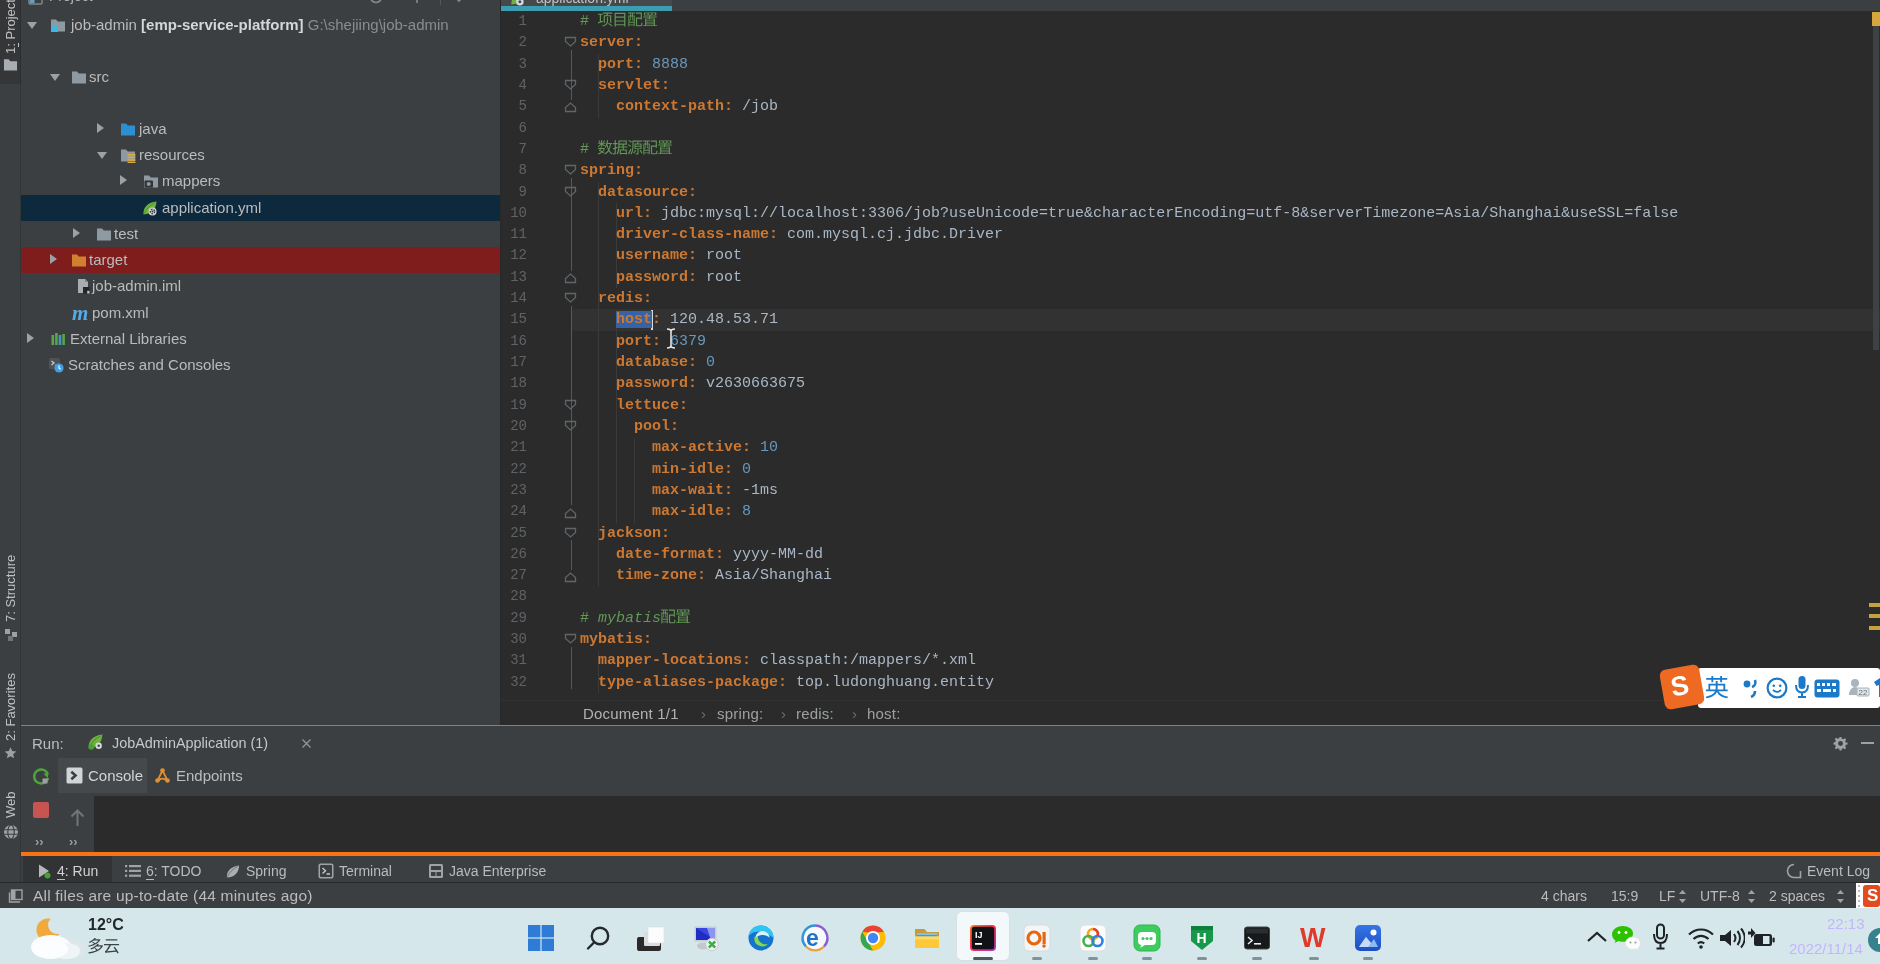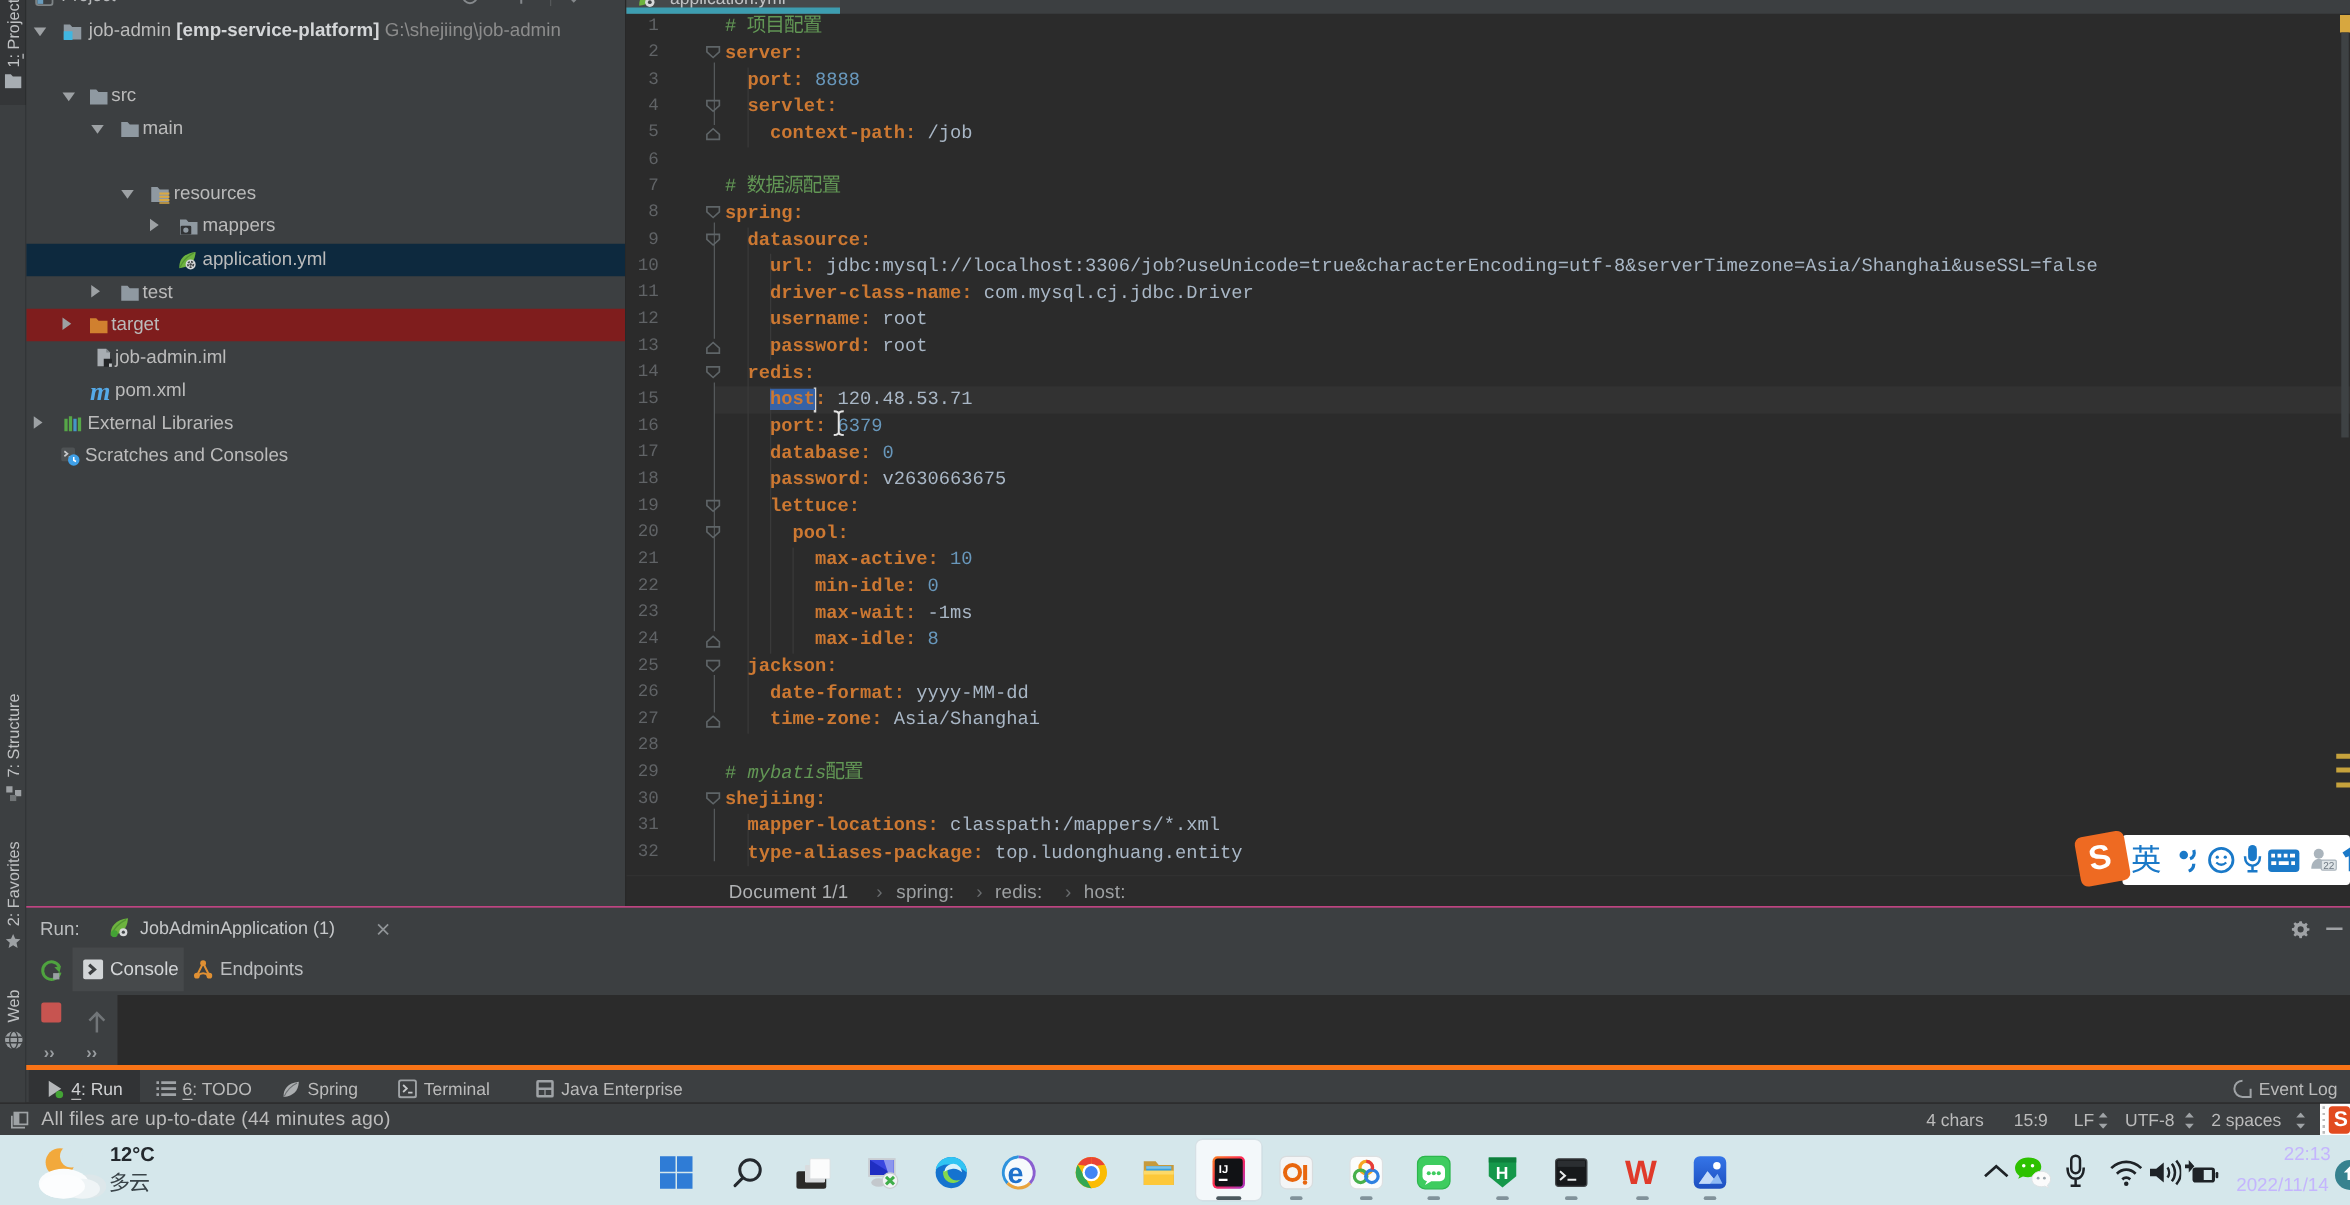--- a/index.html
+++ b/index.html
@@ -91,26 +91,26 @@
         </svg>
         <span class="t" style="left:50px">job-admin <b style="color:#d4d6d8">[emp-service-platform]</b> <span class="path">G:\shejiing\job-admin</span></span>
       </div>
  <div class="row" style="top:64px">
         <i class="are" style="left:29px"></i>
         <svg class="ic" style="left:50px" viewBox="0 0 16 16">
           <path d="M1 2.5h5l1.8 2H15v10H1z" fill="#8f99a1"></path>
         </svg>
         <span class="t" style="left:68px">src</span>
       </div>
- <div class="row" style="top:90px">
-        <i class="are" style="left:52px"></i>
-        <svg class="ic" style="left:75px" viewBox="0 0 16 16">
-          <path d="M1 2.5h5l1.8 2H15v10H1z" fill="#8f99a1"></path>
-        </svg>
-        <span class="t" style="left:93px">main</span>
+ <div class="row" style="top:116px">
+        <i class="arc" style="left:76px"></i>
+        <svg class="ic" style="left:99px" viewBox="0 0 16 16">
+          <path d="M1 2.5h5l1.8 2H15v10H1z" fill="#2e8fd0"></path>
+        </svg>
+        <span class="t" style="left:118px">java</span>
       </div>
  <div class="row" style="top:142px">
         <i class="are" style="left:76px"></i>
         <svg class="ic" style="left:99px" viewBox="0 0 16 16">
           <path d="M1 2.5h5l1.8 2H15v10H1z" fill="#8f99a1"></path>
           <g fill="#d9a944">
             <rect x="7.5" y="7" width="8" height="1.7"></rect>
             <rect x="7.5" y="9.6" width="8" height="1.7"></rect>
             <rect x="7.5" y="12.2" width="8" height="1.7"></rect>
             <rect x="7.5" y="14.8" width="8" height="1.7"></rect>
@@ -317,21 +317,21 @@
 
 <span class="c"># <i>mybatis</i><svg width="15.0" height="15.0" viewBox="60 -830 940 940" style="display:inline-block;vertical-align:-2px" preserveAspectRatio="none">
             <g transform="scale(1,-1)">
               <path d="M554 795V723H858V480H557V46C557 -46 585 -70 678 -70C697 -70 825 -70 846 -70C937 -70 959 -24 968 139C947 144 916 158 898 171C893 27 886 1 841 1C813 1 707 1 686 1C640 1 631 8 631 46V408H858V340H930V795ZM143 158H420V54H143ZM143 214V553H211V474C211 420 201 355 143 304C153 298 169 283 176 274C239 332 253 412 253 473V553H309V364C309 316 321 307 361 307C368 307 402 307 410 307H420V214ZM57 801V734H201V618H82V-76H143V-7H420V-62H482V618H369V734H505V801ZM255 618V734H314V618ZM352 553H420V351L417 353C415 351 413 350 402 350C395 350 370 350 365 350C353 350 352 352 352 365Z" fill="currentColor"></path>
             </g>
           </svg><svg width="15.0" height="15.0" viewBox="60 -830 940 940" style="display:inline-block;vertical-align:-2px" preserveAspectRatio="none">
             <g transform="scale(1,-1)">
               <path d="M651 748H820V658H651ZM417 748H582V658H417ZM189 748H348V658H189ZM190 427V6H57V-50H945V6H808V427H495L509 486H922V545H520L531 603H895V802H117V603H454L446 545H68V486H436L424 427ZM262 6V68H734V6ZM262 275H734V217H262ZM262 320V376H734V320ZM262 172H734V113H262Z" fill="currentColor"></path>
             </g>
           </svg></span>
-<span class="k">shejiing:</span>
+<span class="k">mybatis:</span>
   <span class="k">mapper-locations:</span> <span class="v">classpath:/mappers/*.xml</span>
   <span class="k">type-aliases-package:</span> <span class="v">top.ludonghuang.entity</span></pre>
  <svg class="ab" style="left:163px;top:327px" width="14" height="23" viewBox="0 0 14 23">
         <g stroke="#e3e3e3" stroke-width="1.6" fill="none">
           <path d="M3 2c2.5 0 4 .8 4 2.5C7 2.8 8.5 2 11 2M3 21c2.5 0 4-.8 4-2.5 0 1.7 1.5 2.5 4 2.5M7 4.5v14"></path>
         </g>
       </svg>
  <div class="ab" style="left:0;top:700px;width:1379px;height:25px;background:#2b2b2b;border-top:1px solid #313131">
   <span class="bc" style="left:82px;color:#b0b2b4">Document 1/1</span>
         <span class="bc bsep" style="left:200px">›</span>

